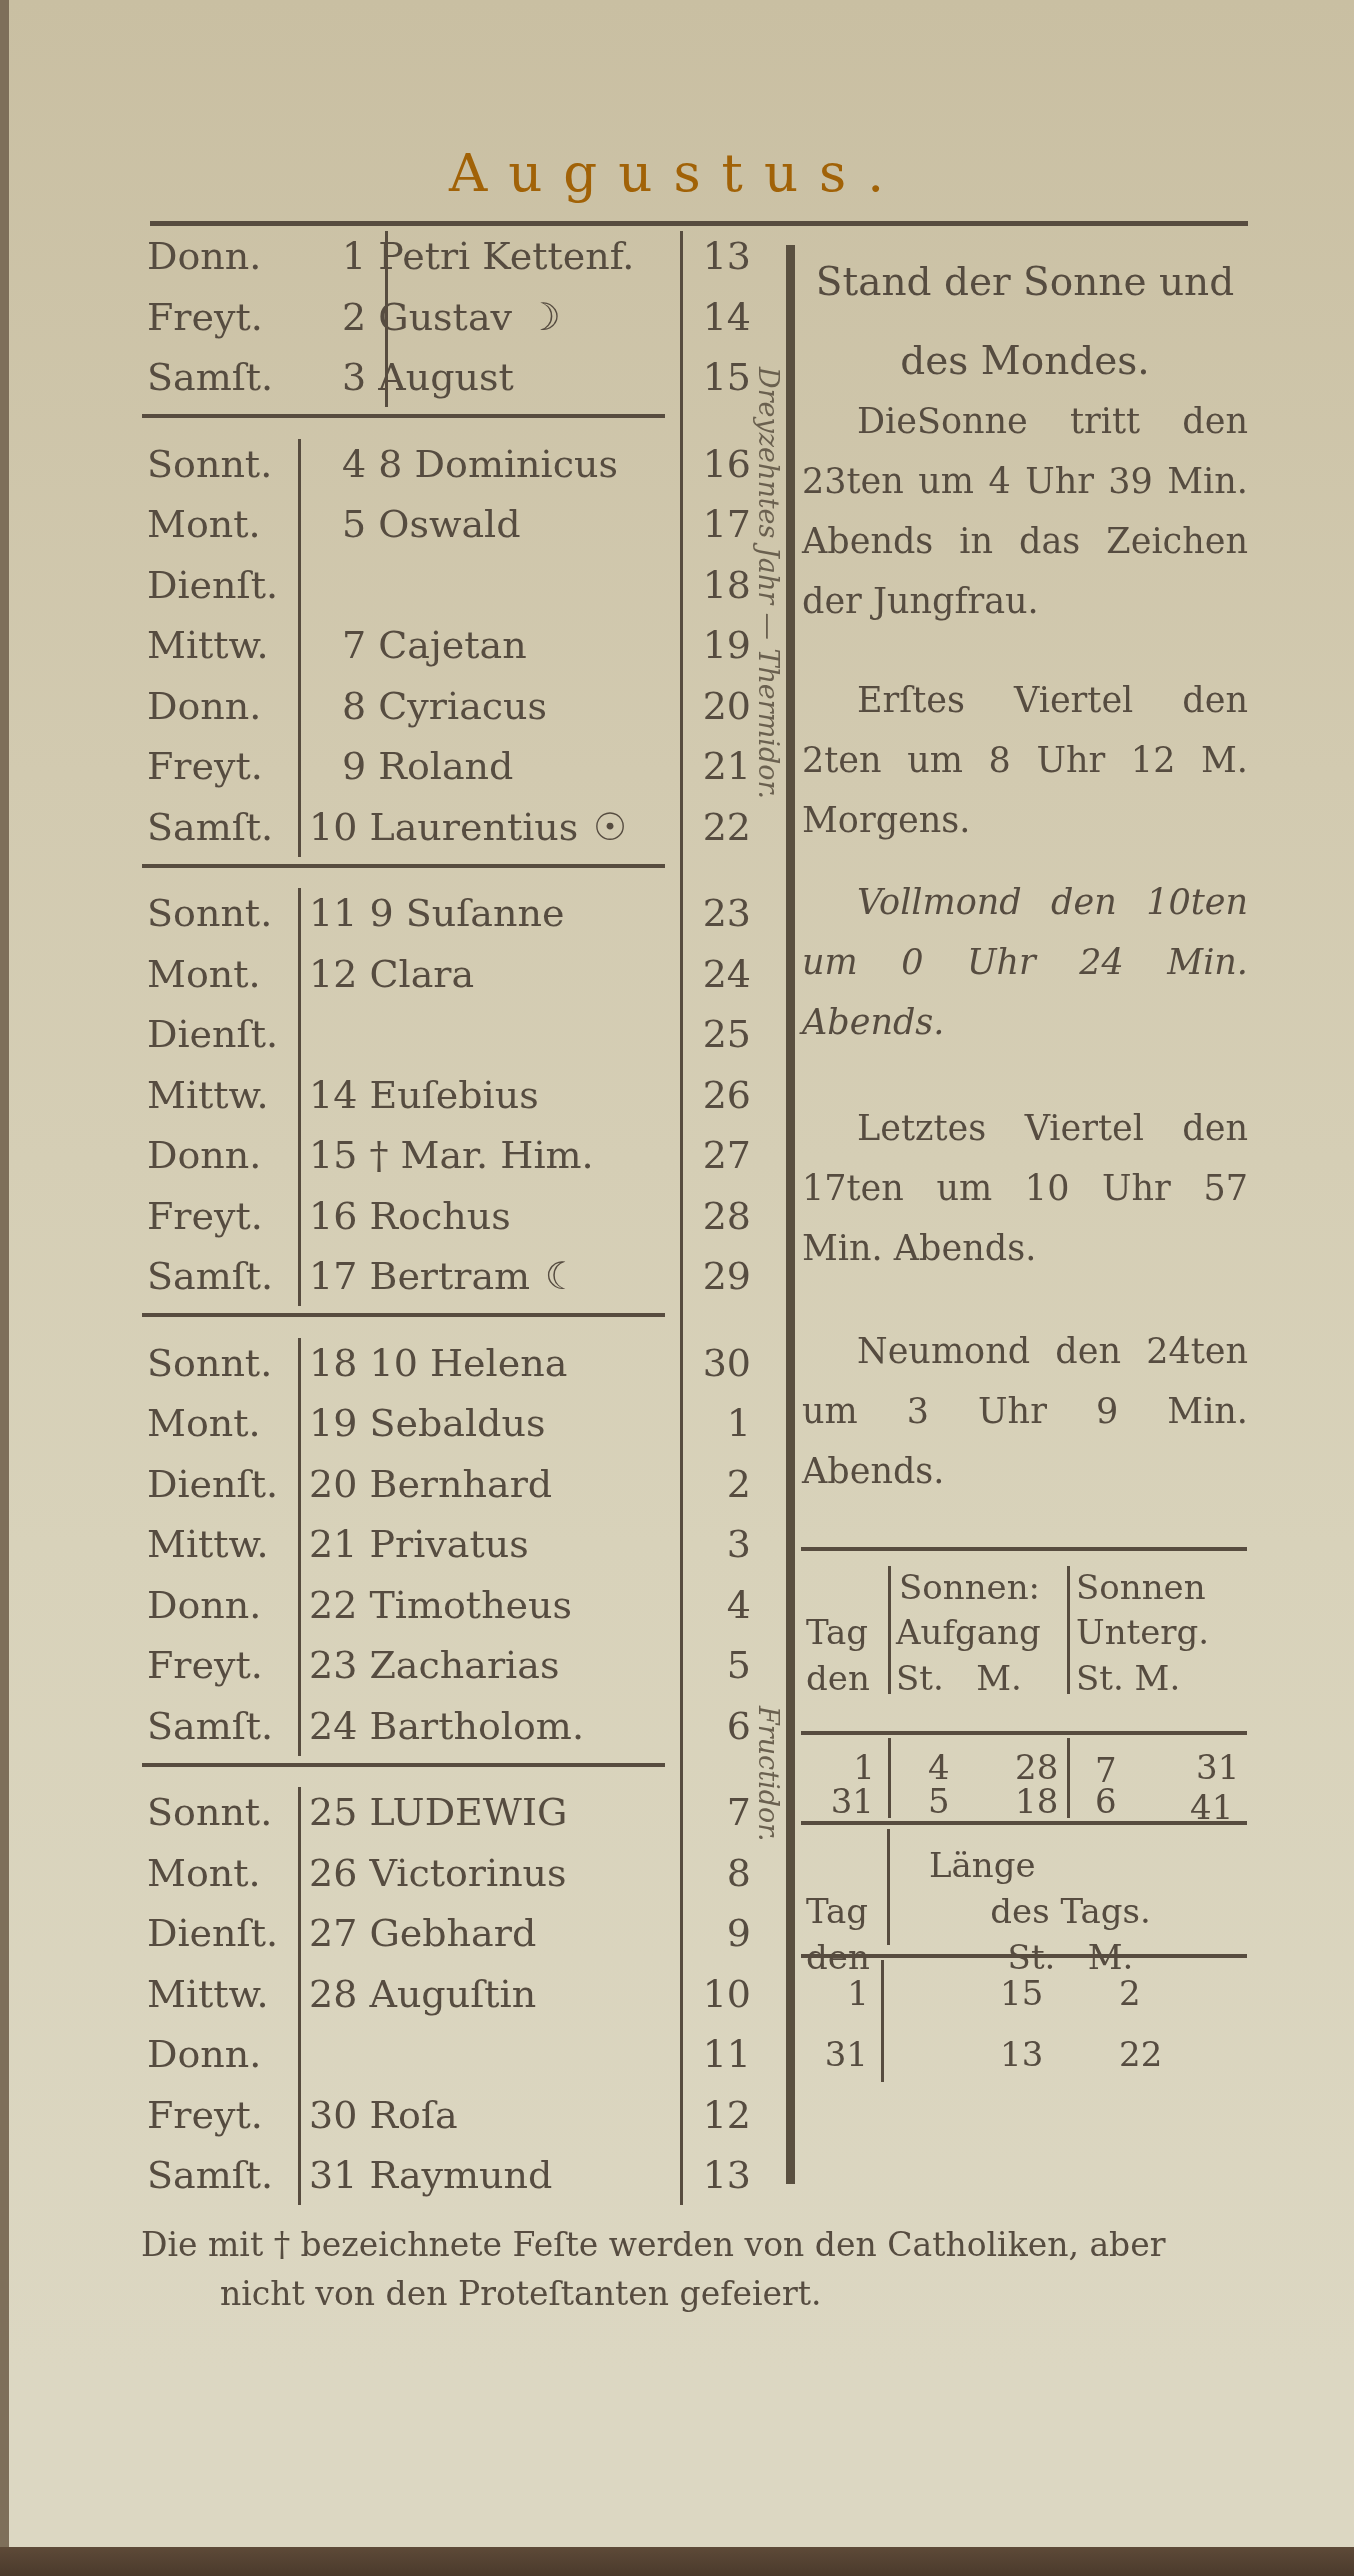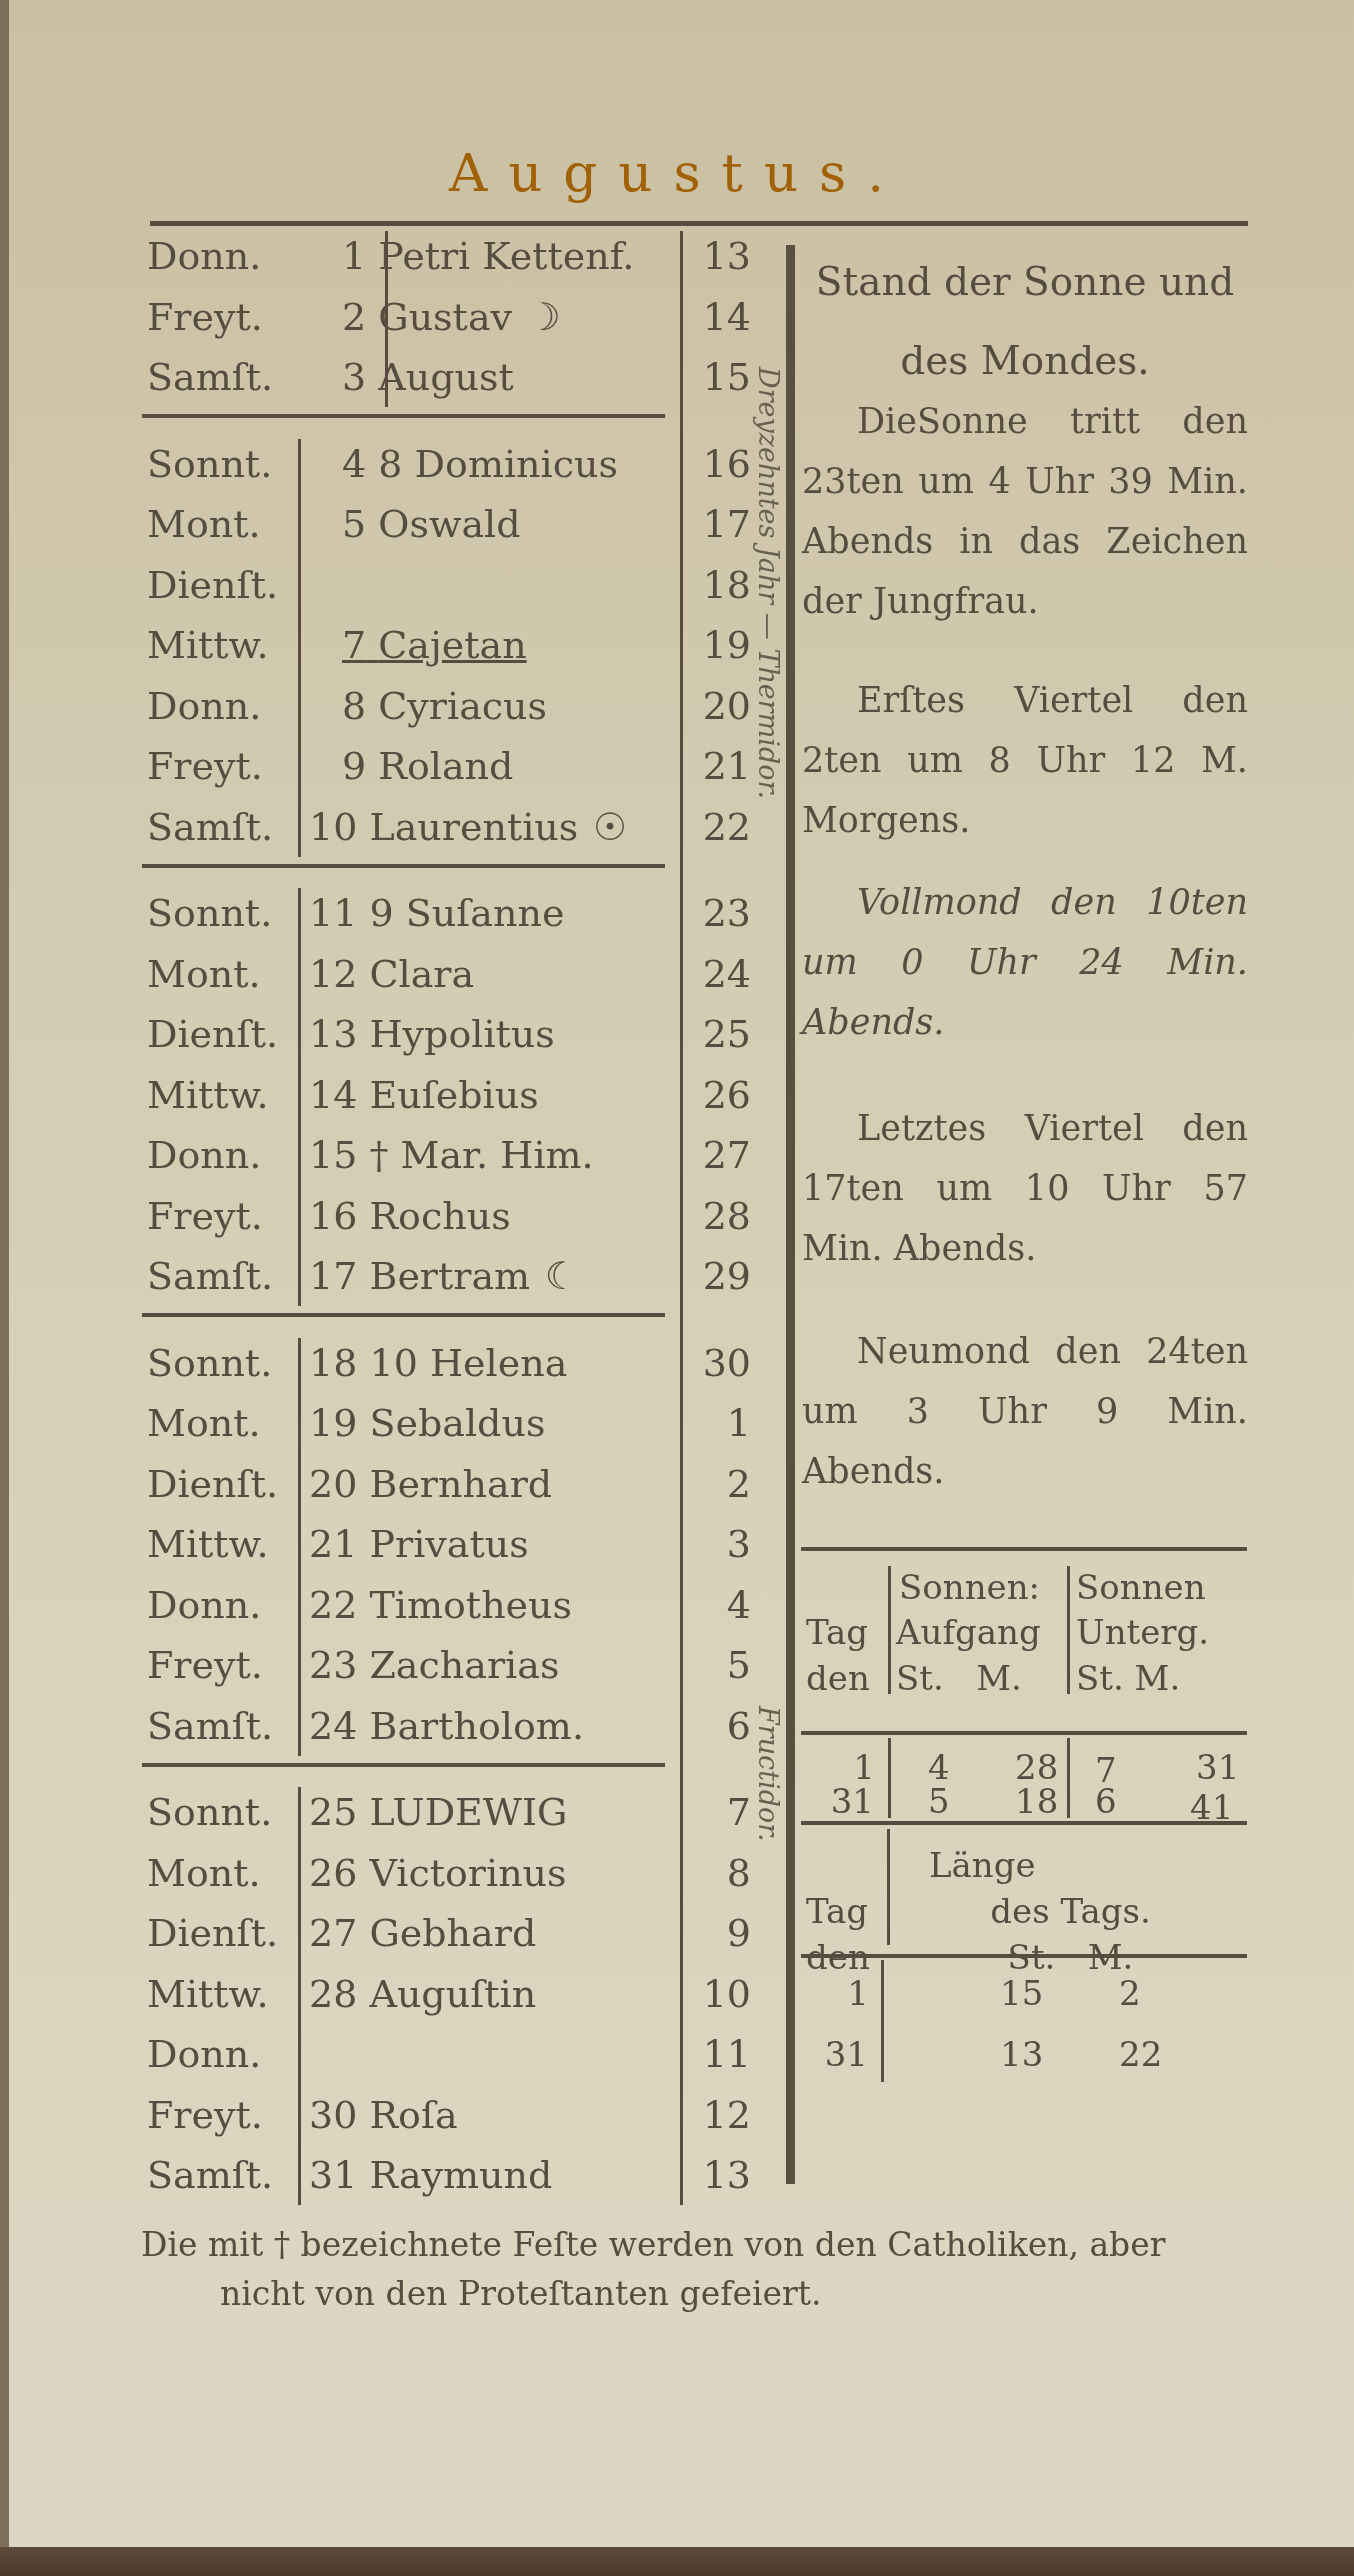--- a/index.html
+++ b/index.html
@@ -62,21 +62,21 @@
       <span class="wd">Mont.</span>
       <span class="ddesc" style="left: 342px;"><span>5</span><span> </span><span>Oswald</span></span>
       <span class="rep">17</span>
     </div>
     <div class="row" style="top: 555px; width: 783px;">
       <span class="wd">Dienſt.</span>
       <span class="rep">18</span>
     </div>
     <div class="row" style="top: 615px; width: 783px;">
       <span class="wd">Mittw.</span>
-      <span class="ddesc" style="left: 342px; text-decoration: underline;"><span>7</span><span> </span><span>Cajetan</span></span>
+      <span class="ddesc" style="left: 342px;"><span>7</span><span> </span><span>Cajetan</span></span>
       <span class="rep">19</span>
     </div>
     <div class="row" style="top: 676px; width: 783px;">
       <span class="wd">Donn.</span>
       <span class="ddesc" style="left: 342px;"><span>8</span><span> </span><span>Cyriacus</span></span>
       <span class="rep">20</span>
     </div>
     <div class="row" style="top: 736px; width: 783px;">
       <span class="wd">Freyt.</span>
       <span class="ddesc" style="left: 342px;"><span>9</span><span> </span><span>Roland</span></span>
@@ -94,21 +94,20 @@
       <span class="ddesc" style="left: 309px;"><span>11</span><span> </span><span>9 Suſanne</span></span>
       <span class="rep">23</span>
     </div>
     <div class="row" style="top: 944px; width: 783px;">
       <span class="wd">Mont.</span>
       <span class="ddesc" style="left: 309px;"><span>12</span><span> </span><span>Clara</span></span>
       <span class="rep">24</span>
     </div>
     <div class="row" style="top: 1004px; width: 783px;">
       <span class="wd">Dienſt.</span>
-      <span class="ddesc" style="left: 309px;"><span>13</span><span> </span><span>Hypolitus</span></span>
       <span class="rep">25</span>
     </div>
     <div class="row" style="top: 1065px; width: 783px;">
       <span class="wd">Mittw.</span>
       <span class="ddesc" style="left: 309px;"><span>14</span><span> </span><span>Euſebius</span></span>
       <span class="rep">26</span>
     </div>
     <div class="row" style="top: 1125px; width: 783px;">
       <span class="wd">Donn.</span>
       <span class="ddesc" style="left: 309px;"><span>15</span><span> </span><span>† Mar. Him.</span></span>

